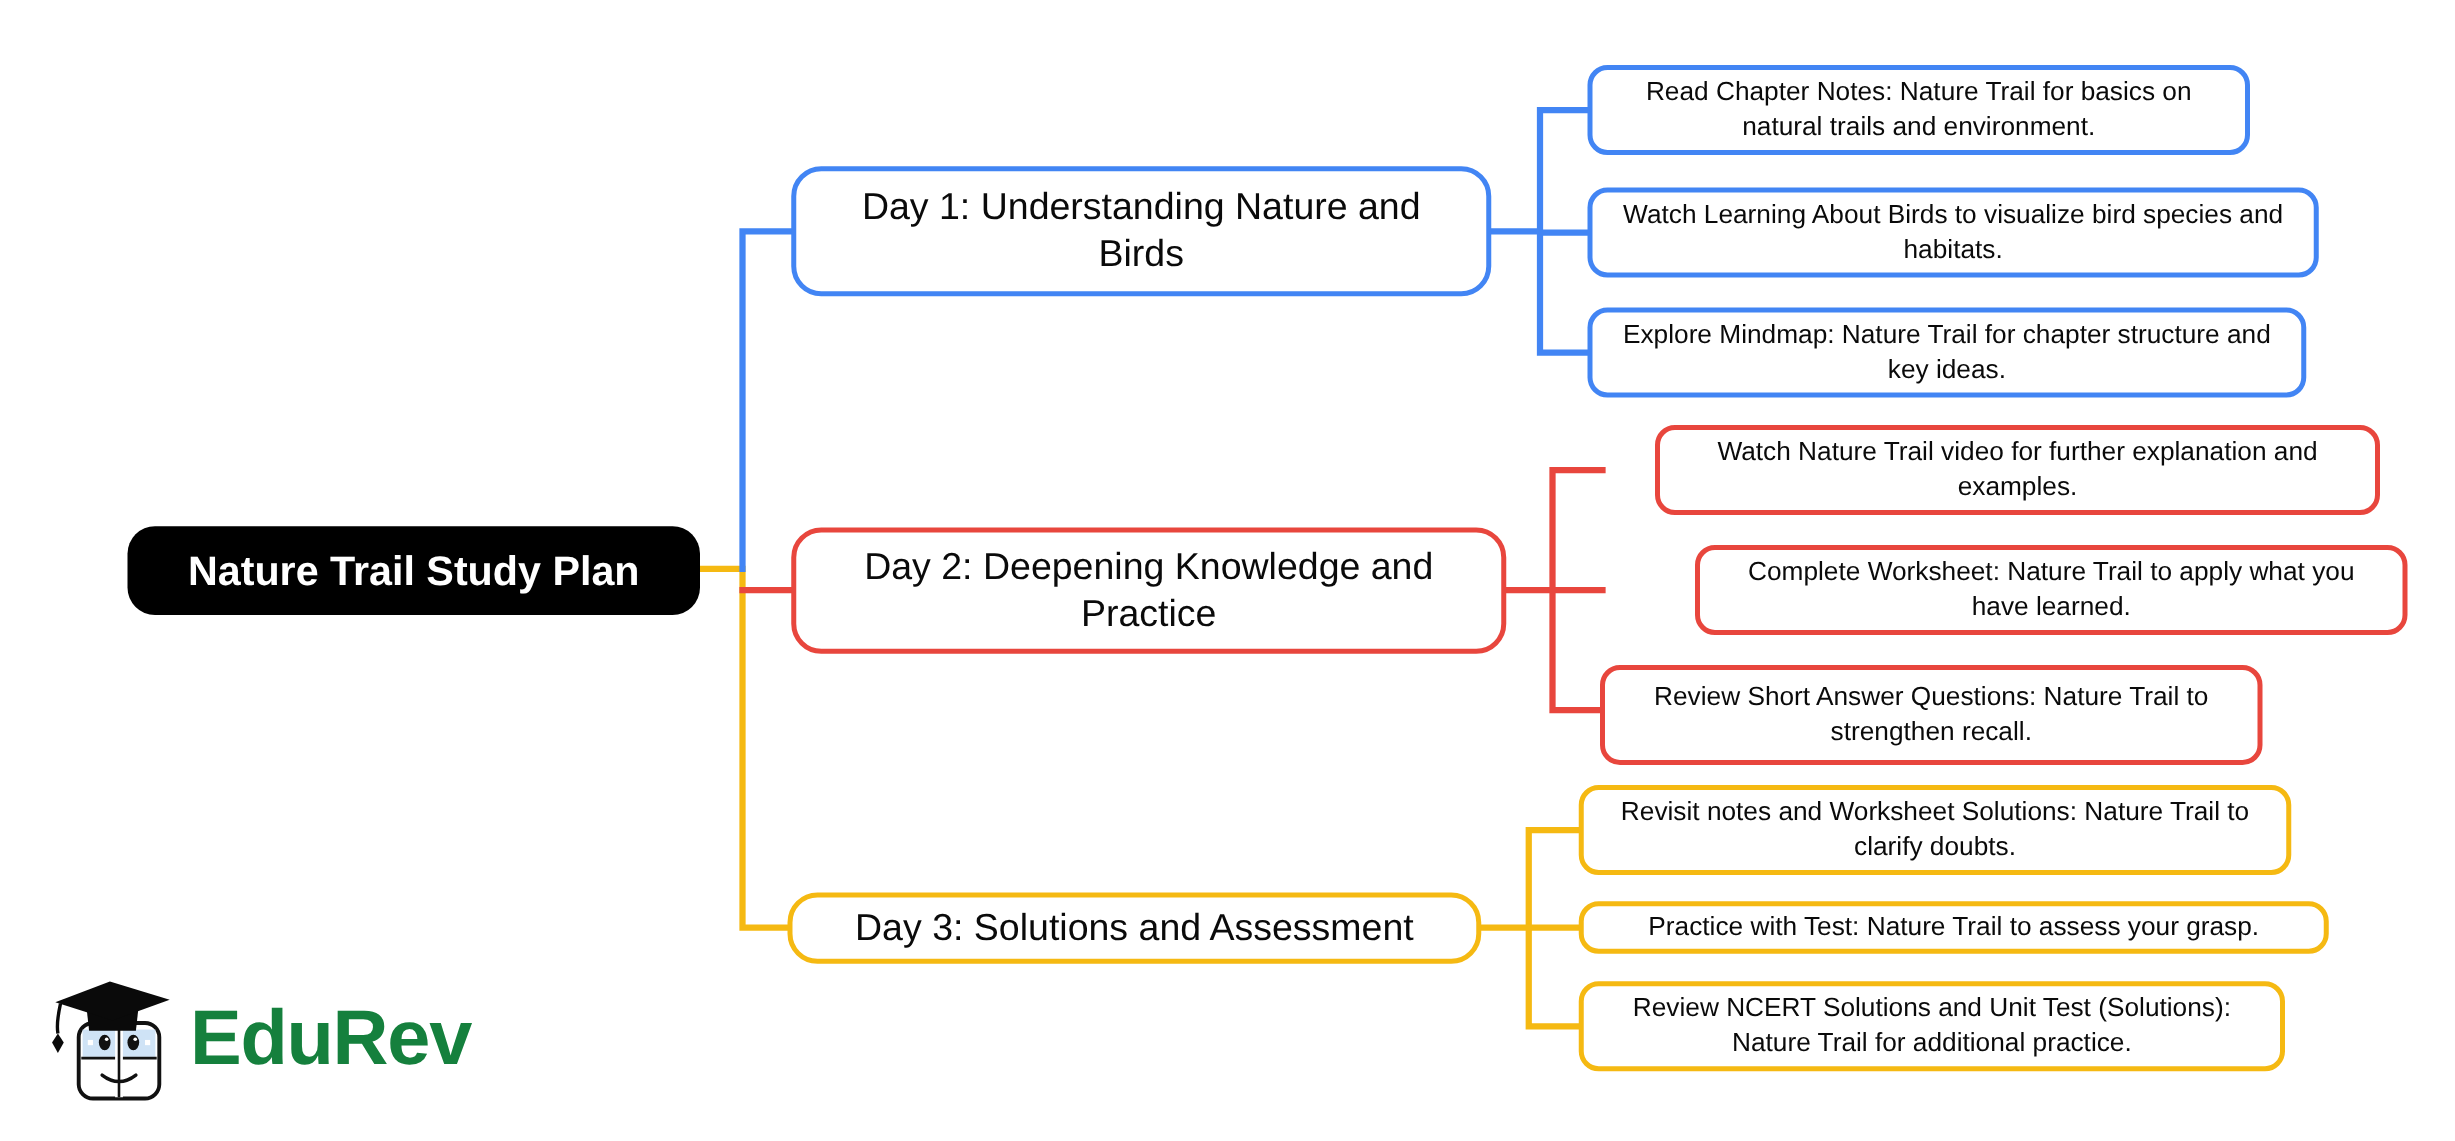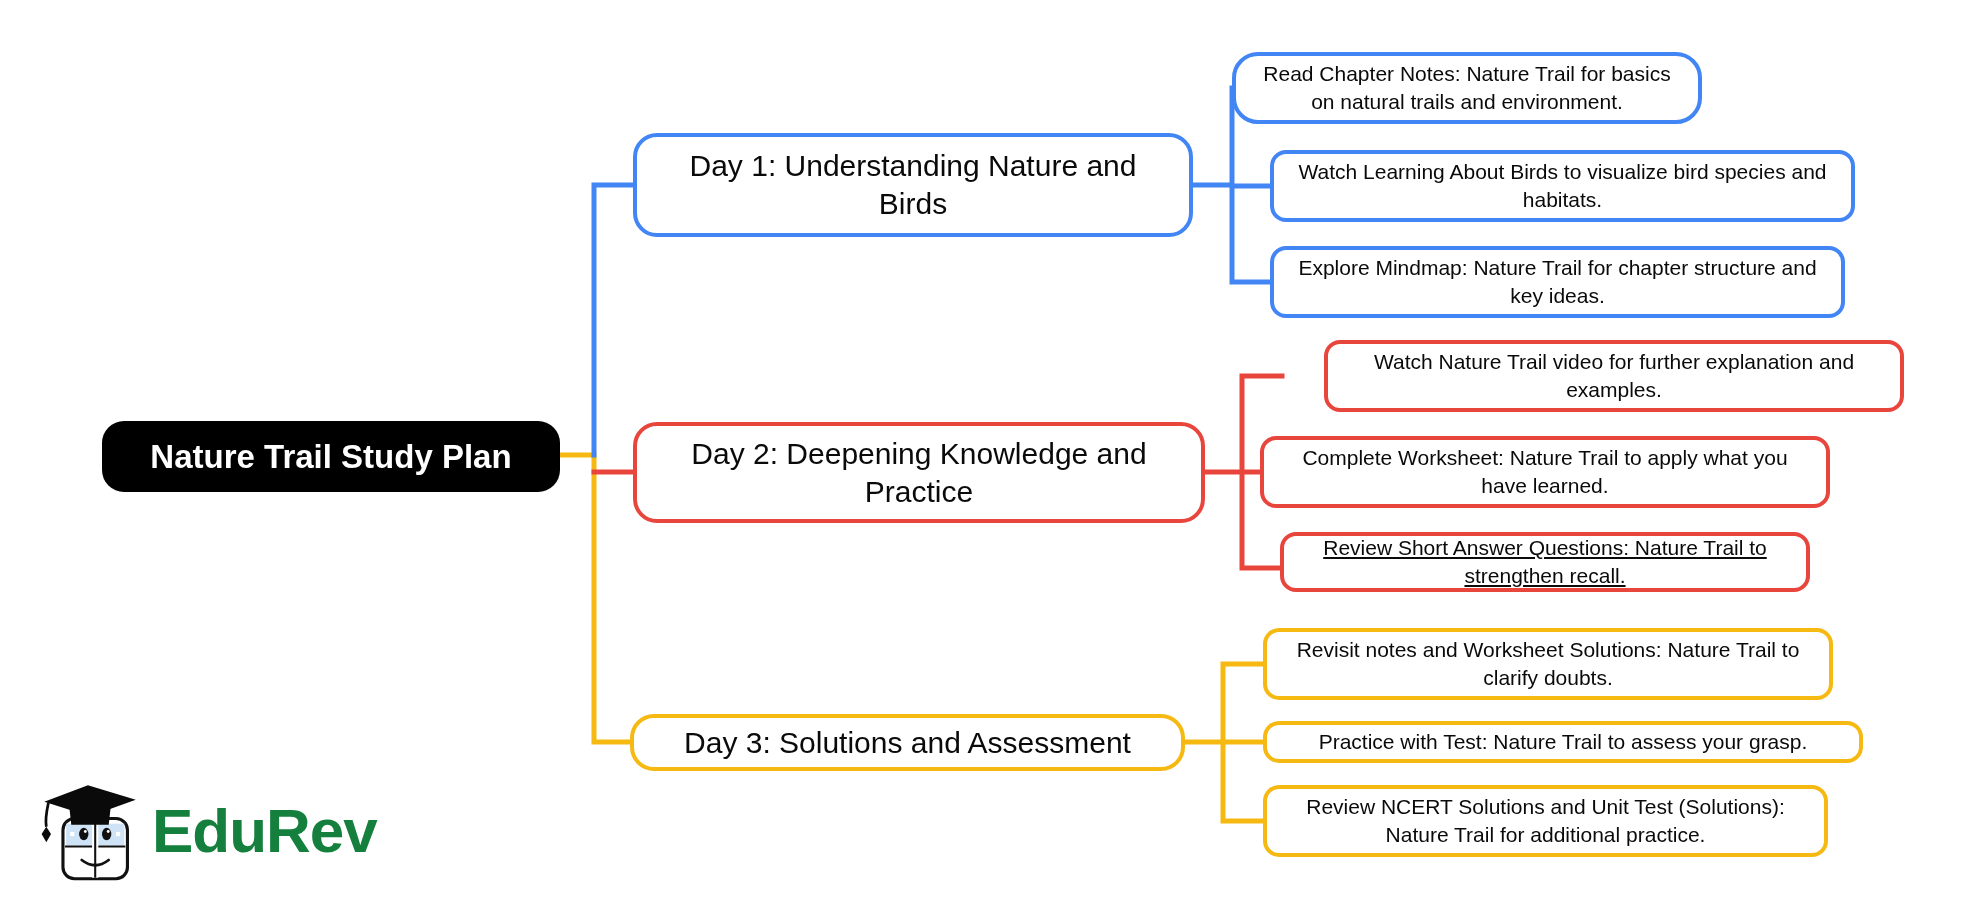--- a/index.html
+++ b/index.html
@@ -34,26 +34,26 @@
   .day2{left:633px; top:422px; width:572px; height:101px; border-color:var(--c-red);}
   .day3{left:630px; top:714px; width:555px; height:57px;  border-color:var(--c-yellow);}
 
   .child{
     border:4px solid; border-radius:16px; font-size:21px; line-height:28px;
     padding:0 16px; color:var(--c-ink);
   }
   .child.b1{border-color:var(--c-blue);}
   .child.b2{border-color:var(--c-red);}
   .child.b3{border-color:var(--c-yellow);}
-  .c11{left:1232px; top:52px;  width:470px; height:72px;border-radius:26px;}
+  .c11{left:1270px; top:52px;  width:530px; height:72px;}
   .c12{left:1270px; top:150px; width:585px; height:72px;}
   .c13{left:1270px; top:246px; width:575px; height:72px;}
   .c21{left:1324px; top:340px; width:580px; height:72px;}
-  .c22{left:1260px; top:436px; width:570px; height:72px;}
-  .c23{left:1280px; top:532px; width:530px; height:60px;text-decoration:underline;}
+  .c22{left:1356px; top:436px; width:570px; height:72px;}
+  .c23{left:1280px; top:532px; width:530px; height:80px;}
   .c31{left:1263px; top:628px; width:570px; height:72px;}
   .c32{left:1263px; top:721px; width:600px; height:42px;}
   .c33{left:1263px; top:785px; width:565px; height:72px;justify-content:center;}
 
   .logo{position:absolute; left:38px; top:780px; z-index:1; display:flex; align-items:center;}
   .mascot{width:104px; height:106px; display:block;}
   .wordmark{
     font-size:62px; font-weight:700; color:#15803d; letter-spacing:-1px;
     margin-left:10px; margin-top:-6px;
   }

